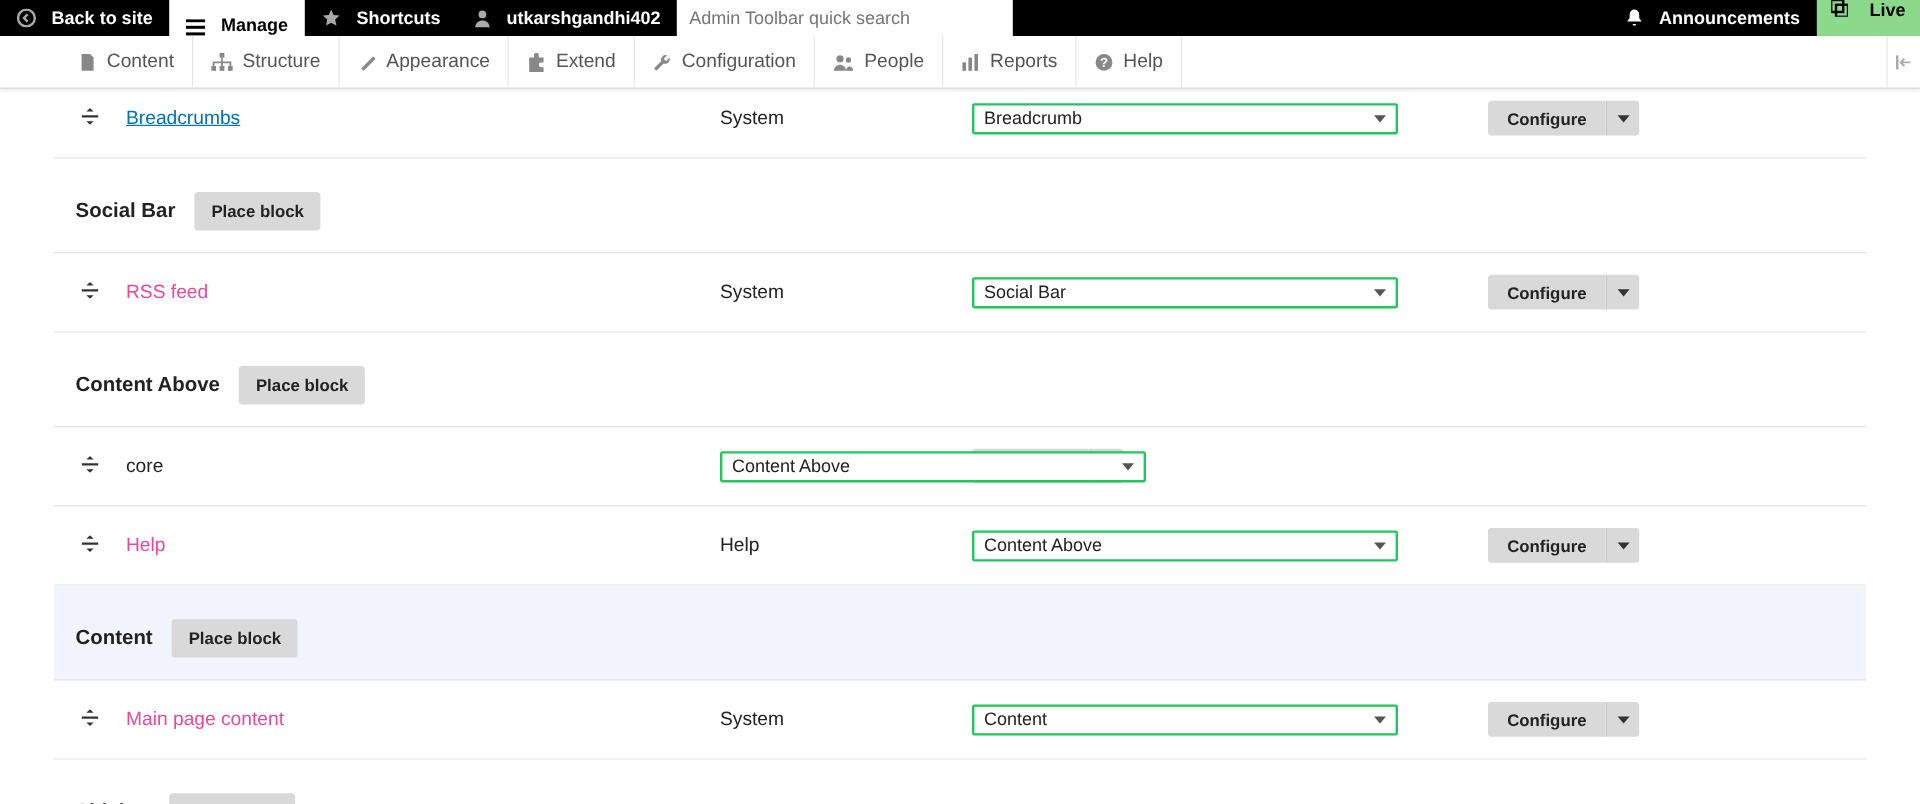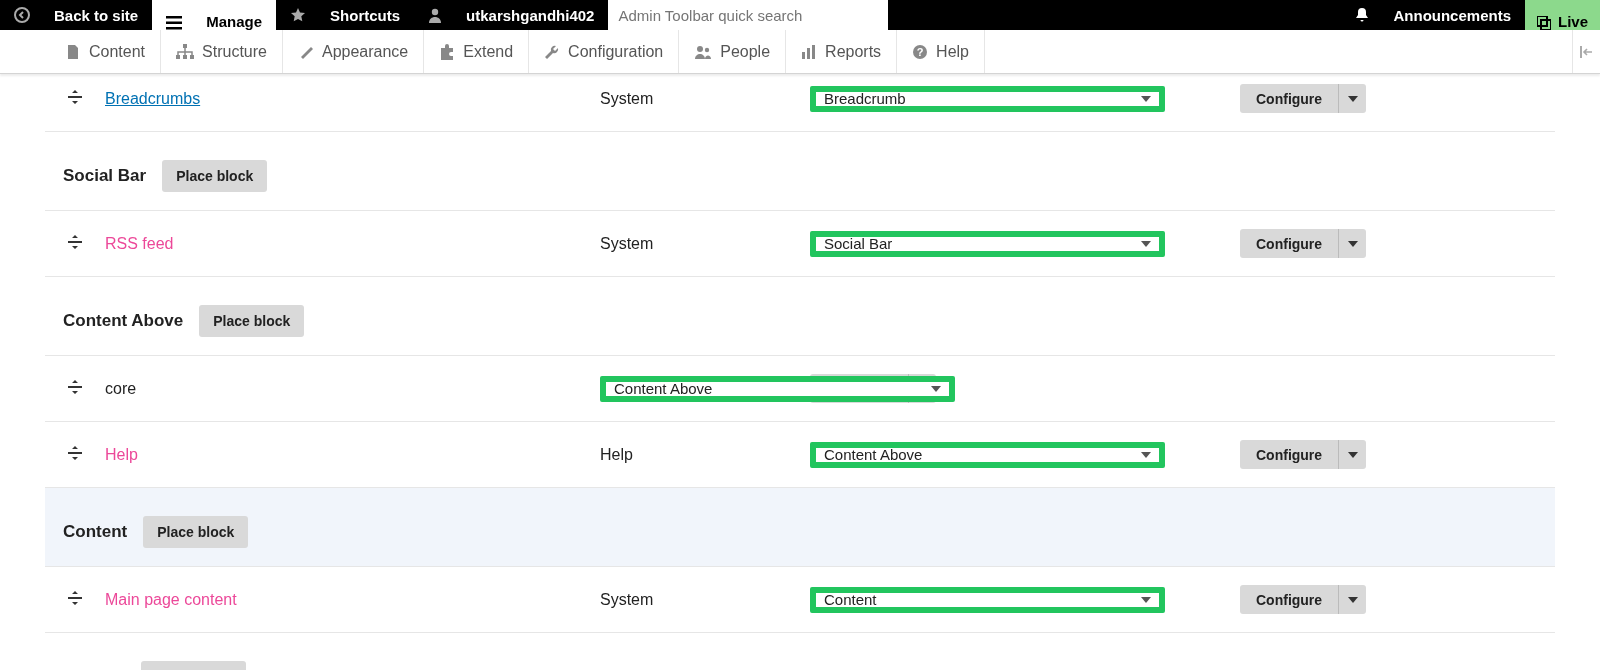--- a/index.html
+++ b/index.html
@@ -15,21 +15,21 @@
     background: #000;
     color: #fff;
     display: flex;
     align-items: stretch;
     height: 30px;
     font-weight: 700;
   }
   .toolbar-item {
     display: flex;
     align-items: center;
-    gap: 24px;
+    gap: 13px;
     padding: 0 14px;
     cursor: pointer;
     white-space: nowrap;
     font-size: 15px;
   }
   .toolbar-item.active {
     background: #fff;
     color: #000;
     align-items: flex-end;
   }
@@ -44,22 +44,22 @@
     padding: 0 10px;
     font-size: 15px;
     outline: none;
   }
   .toolbar-spacer { flex: 1; }
   .toolbar-live {
     background: #8cd98c;
     color:#000;
     padding: 0 12px;
     display:flex;
-    align-items:flex-end;
-    gap:7px;
+    align-items:flex-start;
+    gap:18px;
     font-weight:700;
   }
   .icon-svg { display: inline-flex; align-items: center; justify-content: center; }
   
   .admin-menu {
     background: #fff;
     border-bottom: 1px solid #d4d4d4;
     box-shadow: 0 2px 2px rgba(0,0,0,0.08);
     display: flex;
     align-items: stretch;
@@ -136,21 +136,21 @@
     color: #ec4899;
   }
   .block-name.link { color: #0071b3; cursor:pointer;text-decoration:underline; }
   .block-cat {
     font-size: 16px;
     color:#222;
   }
   .region-select {
     width: 355px;
     height: 26px;
-    border: 6px solid #22c55e;
+    border: 2px solid #22c55e;
     border-radius: 2px;
     padding: 0 24px 0 8px;
     font-size: 15px;
     background: #fff;
     position: relative;
     display:flex;
     align-items:center;
     cursor:pointer;
   }
   .region-select::after {

